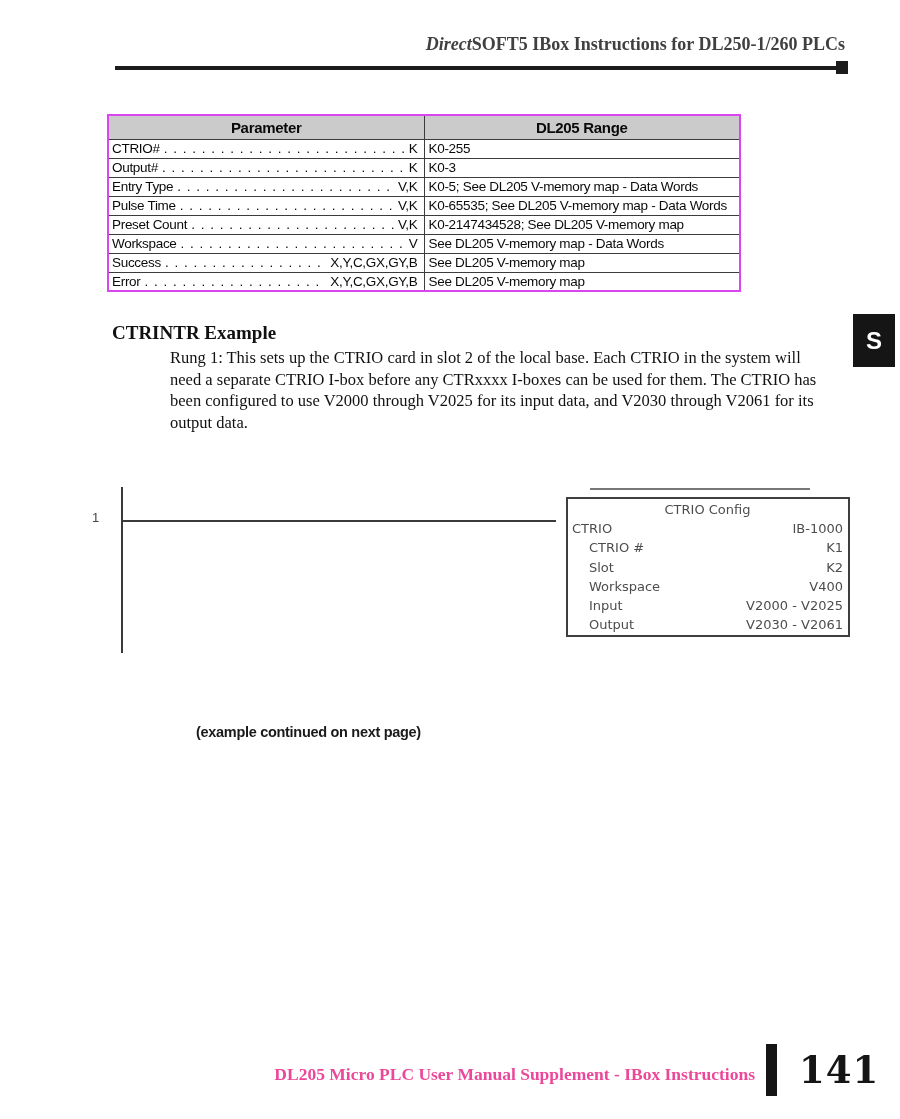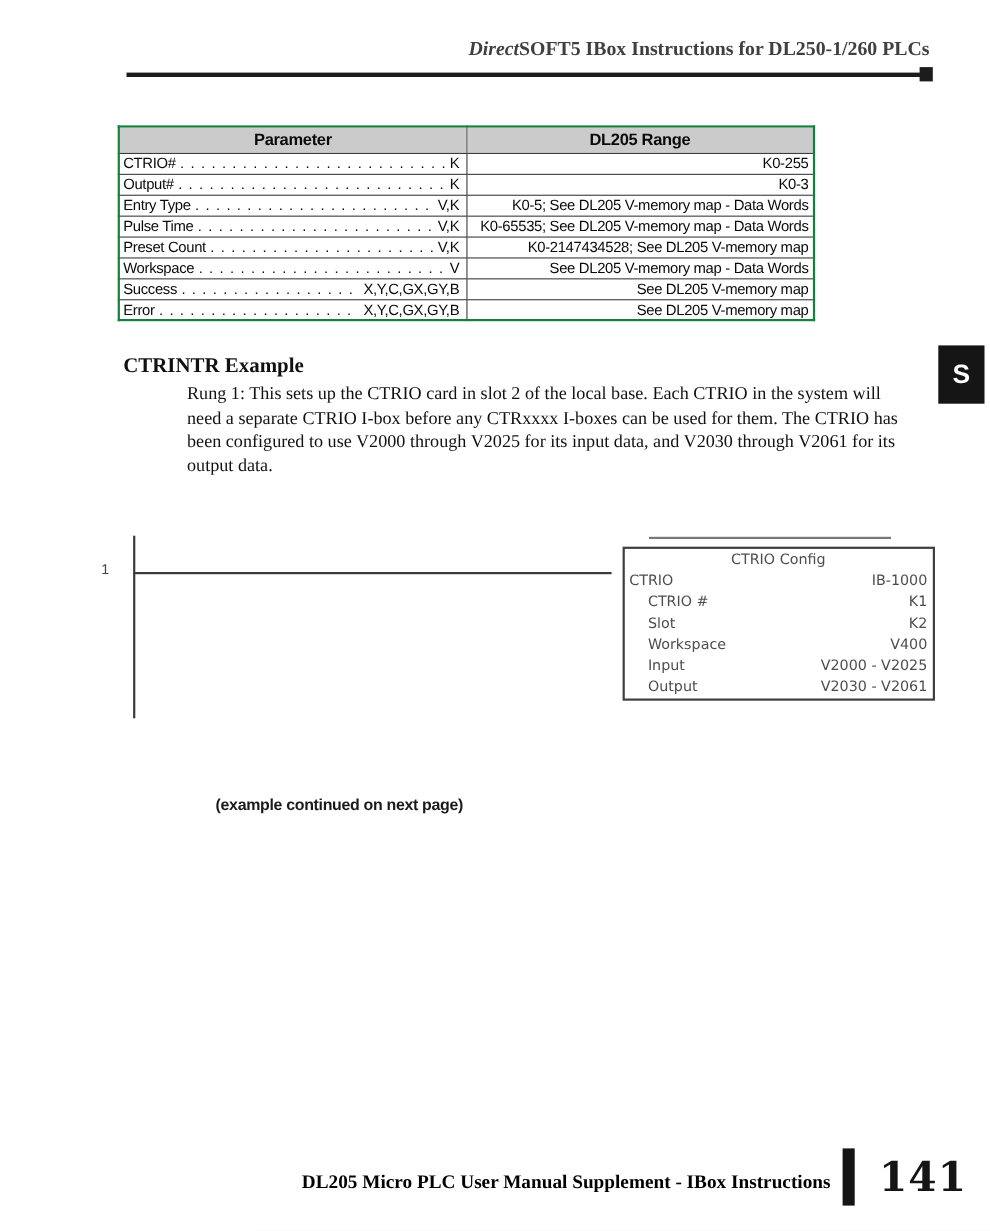--- a/index.html
+++ b/index.html
@@ -17,31 +17,31 @@
     color:#404040; white-space:nowrap;
   }
   .hdr-title .ital { font-style:italic; }
   .hdr-rule { position:absolute; left:115px; right:55px; top:66px; height:4px; background:#1c1c1c; }
   .hdr-rule-end { position:absolute; right:52px; top:61px; width:12px; height:13px; background:#1c1c1c; }
 
   
   .ptable {
     position:absolute; left:107px; top:114px; width:634px;
     border-collapse:collapse; table-layout:fixed;
-    border:2px solid #15803d;
+    border:2px solid #d946ef;
     font-size:13.5px; letter-spacing:-0.3px; color:#0a0a0a;
   }
   .ptable th, .ptable td { border:1px solid #3c3c3c; overflow:hidden; white-space:nowrap; }
   .ptable th {
     background:var(--header-bg,#cbcbcb); height:24px;
     font-size:15px; font-weight:bold; text-align:center;
   }
   .ptable td { height:19px; }
   .ptable td.pcell { padding:0 6px 0 3px; }
-  .ptable td.rcell { text-align:right; padding:0 4px; }
+  .ptable td.rcell { text-align:left; padding:0 4px; }
   .pflex { display:flex; align-items:flex-start; width:100%; }
   .pflex .dots { flex:1; overflow:hidden; white-space:nowrap; margin:0 4px; }
   .pflex .dots::before {
     content:". . . . . . . . . . . . . . . . . . . . . . . . . . . . . . . . . . . . . . . . . . . . . . . . . . . . . . . .";
     letter-spacing:1px;
   }
 
   
   .ex-heading {
     position:absolute; left:112px; top:322px;
@@ -81,21 +81,21 @@
     position:absolute; left:853px; top:314px; width:42px; height:53px;
     background:var(--tab-bg,#151515); color:#fff;
     display:flex; align-items:center; justify-content:center;
     font-size:24px; font-weight:bold;
   }
 
   
   .ftr-text {
     position:absolute; right:145px; top:1064px;
     font-family:"Liberation Serif", serif; font-weight:bold; font-size:17.5px;
-    color:#000000; white-space:nowrap;
+    color:#ec4899; white-space:nowrap;
   }
   .ftr-bar { position:absolute; left:766px; top:1044px; width:11px; height:52px; background:#151515; }
   .ftr-pageno {
     position:absolute; left:799px; top:1048px; width:64px; 
     font-family:"DejaVu Serif", serif; font-weight:bold; font-size:37px; color:#151515;
     letter-spacing:1px;
   }
 </style>
 </head>
 <body>

